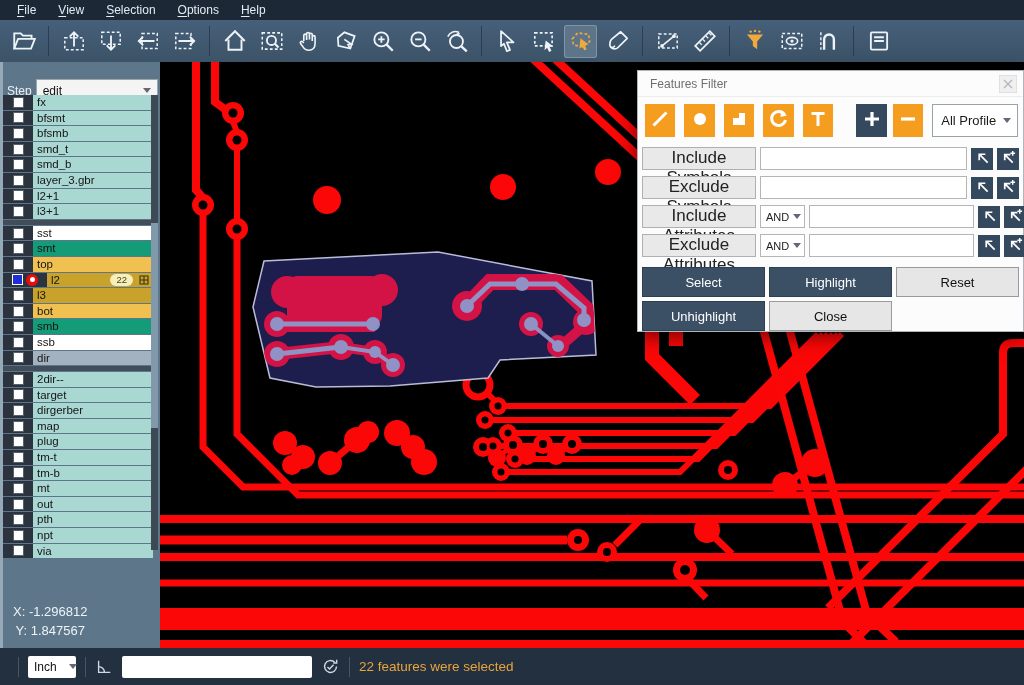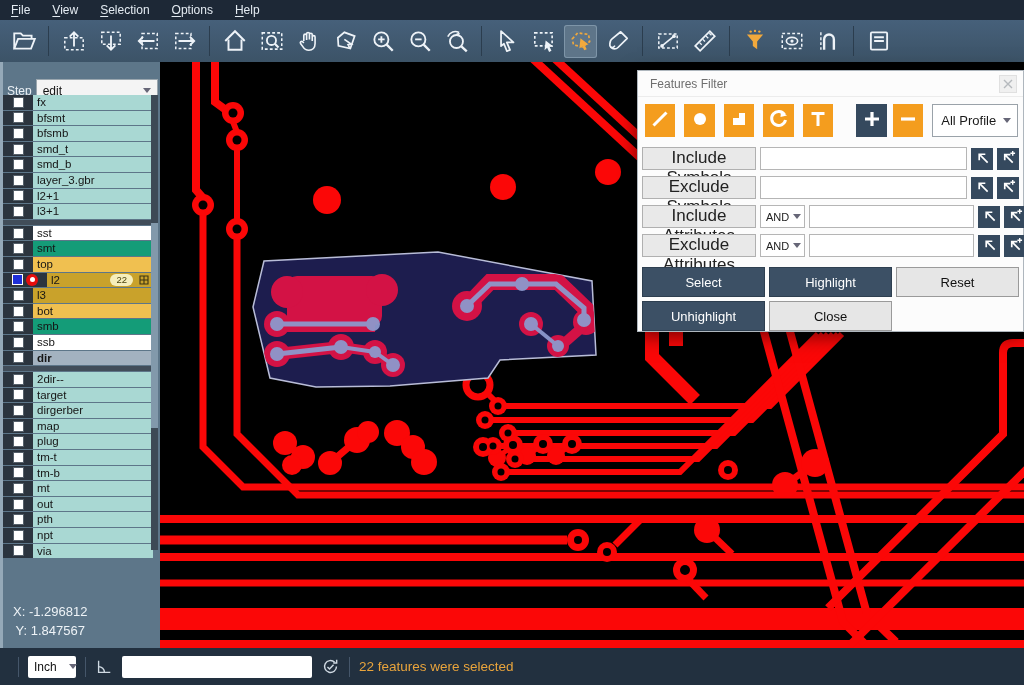--- a/index.html
+++ b/index.html
@@ -2,21 +2,21 @@
 <html><head>
 <meta charset="utf-8">
 <style>
   * { box-sizing: border-box; margin: 0; padding: 0; }
   html,body { width:1024px; height:685px; overflow:hidden; background:#000;
     font-family:"Liberation Sans", sans-serif; }
   #app { position:relative; width:1024px; height:685px; background:#000; }
 
   
   .menubar { position:absolute; left:0; top:0; width:1024px; height:20px;
-    background:#1d2836; display:flex; align-items:center; z-index:30; }
+    background:#1d2836; display:flex; align-items:center; padding-left:6px; z-index:30; }
   .menu-item { color:#e4ebf2; font-size:12px; padding:2px 11px 3px 11px; cursor:default; }
   .menu-item .ul { text-decoration:underline; text-underline-offset:2px; }
 
   
   .toolbar { position:absolute; left:0; top:20px; width:1024px; height:42px;
     background:linear-gradient(#46607a,#3c5367); display:flex; align-items:center;
     padding-left:5px; z-index:30; }
   .tb-btn { width:33px; height:33px; margin:0 2px; border:none; background:transparent;
     display:flex; align-items:center; justify-content:center; border-radius:3px;
     color:#eef3f8; padding:0; }
@@ -46,21 +46,21 @@
   .dot-ind { width:12px; height:12px; border-radius:50%; background:#e60d0d; flex:none;
     display:flex; align-items:center; justify-content:center; }
   .dot-ind span { width:5px; height:5px; border-radius:50%; background:#fff; }
   .lname { flex:1; font-size:11.5px; line-height:14.5px; color:#151515; padding-left:4px;
     white-space:nowrap; overflow:hidden; position:relative; }
   .c-teal  { background:#a9d8d3; }
   .c-green { background:#149c78; }
   .c-amber { background:#f0c050; }
   .c-gold  { background:#c9a22b; }
   .c-white { background:#ffffff; }
-  .c-gray  { background:#a3b2c0;font-weight:bold; }
+  .c-gray  { background:#a3b2c0; }
   .badge { position:absolute; right:20px; top:1px; background:#f6eebb; color:#4a430f;
     font-size:9.5px; line-height:12px; padding:0 6px; border-radius:7px; }
   .grid-ic { position:absolute; right:4px; top:2px; display:flex; }
   .group-sep { height:5px; background:#414d59; margin-bottom:1px; }
   .sb-track { position:absolute; right:2px; top:33px; width:7px; height:455px; background:#3d4a56; }
   .sb-thumb { margin-top:128px; height:205px; background:#8299ab; }
   .coords { position:absolute; left:10px; bottom:8px; color:#eef3f7; font-size:13px;
     line-height:19px;text-align:center; }
 
   

